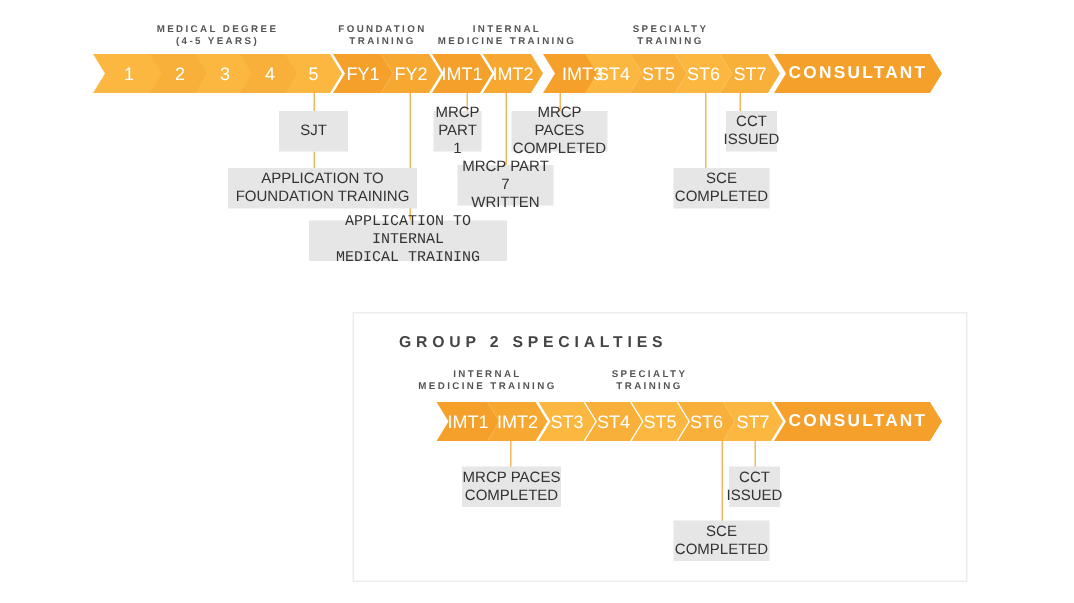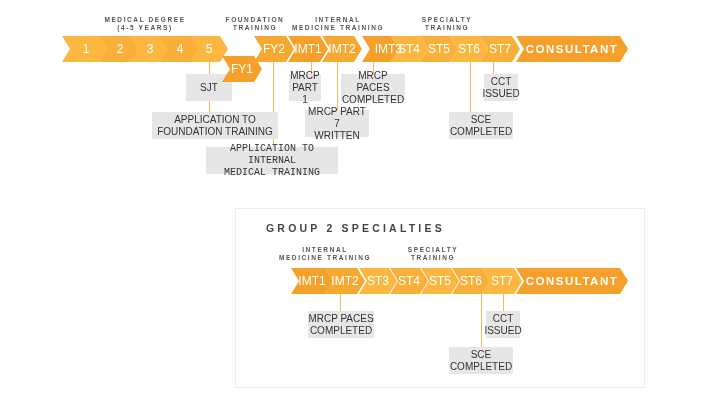--- a/index.html
+++ b/index.html
@@ -54,21 +54,21 @@
         </svg>
         <span class="seg-inner">4</span>
       </div>
     <div class="seg" style="left:128px;width:38px;">
         <svg width="38" height="26">
           <polygon points="0,0 30,0 38,13 30,26 0,26 8,13" fill="#fbb73f"></polygon>
         </svg>
         <span class="seg-inner">5</span>
       </div>
 
-    <div class="seg" style="left:160px;width:40px;margin-top:20px;">
+    <div class="seg" style="left:160px;width:40px;">
         <svg width="40" height="26">
           <polygon points="0,0 32,0 40,13 32,26 0,26 8,13" fill="#f5a02a"></polygon>
         </svg>
         <span class="seg-inner">FY1</span>
       </div>
     <div class="seg" style="left:192px;width:40px;">
         <svg width="40" height="26">
           <polygon points="0,0 32,0 40,13 32,26 0,26 8,13" fill="#f7a830"></polygon>
         </svg>
         <span class="seg-inner">FY2</span>

